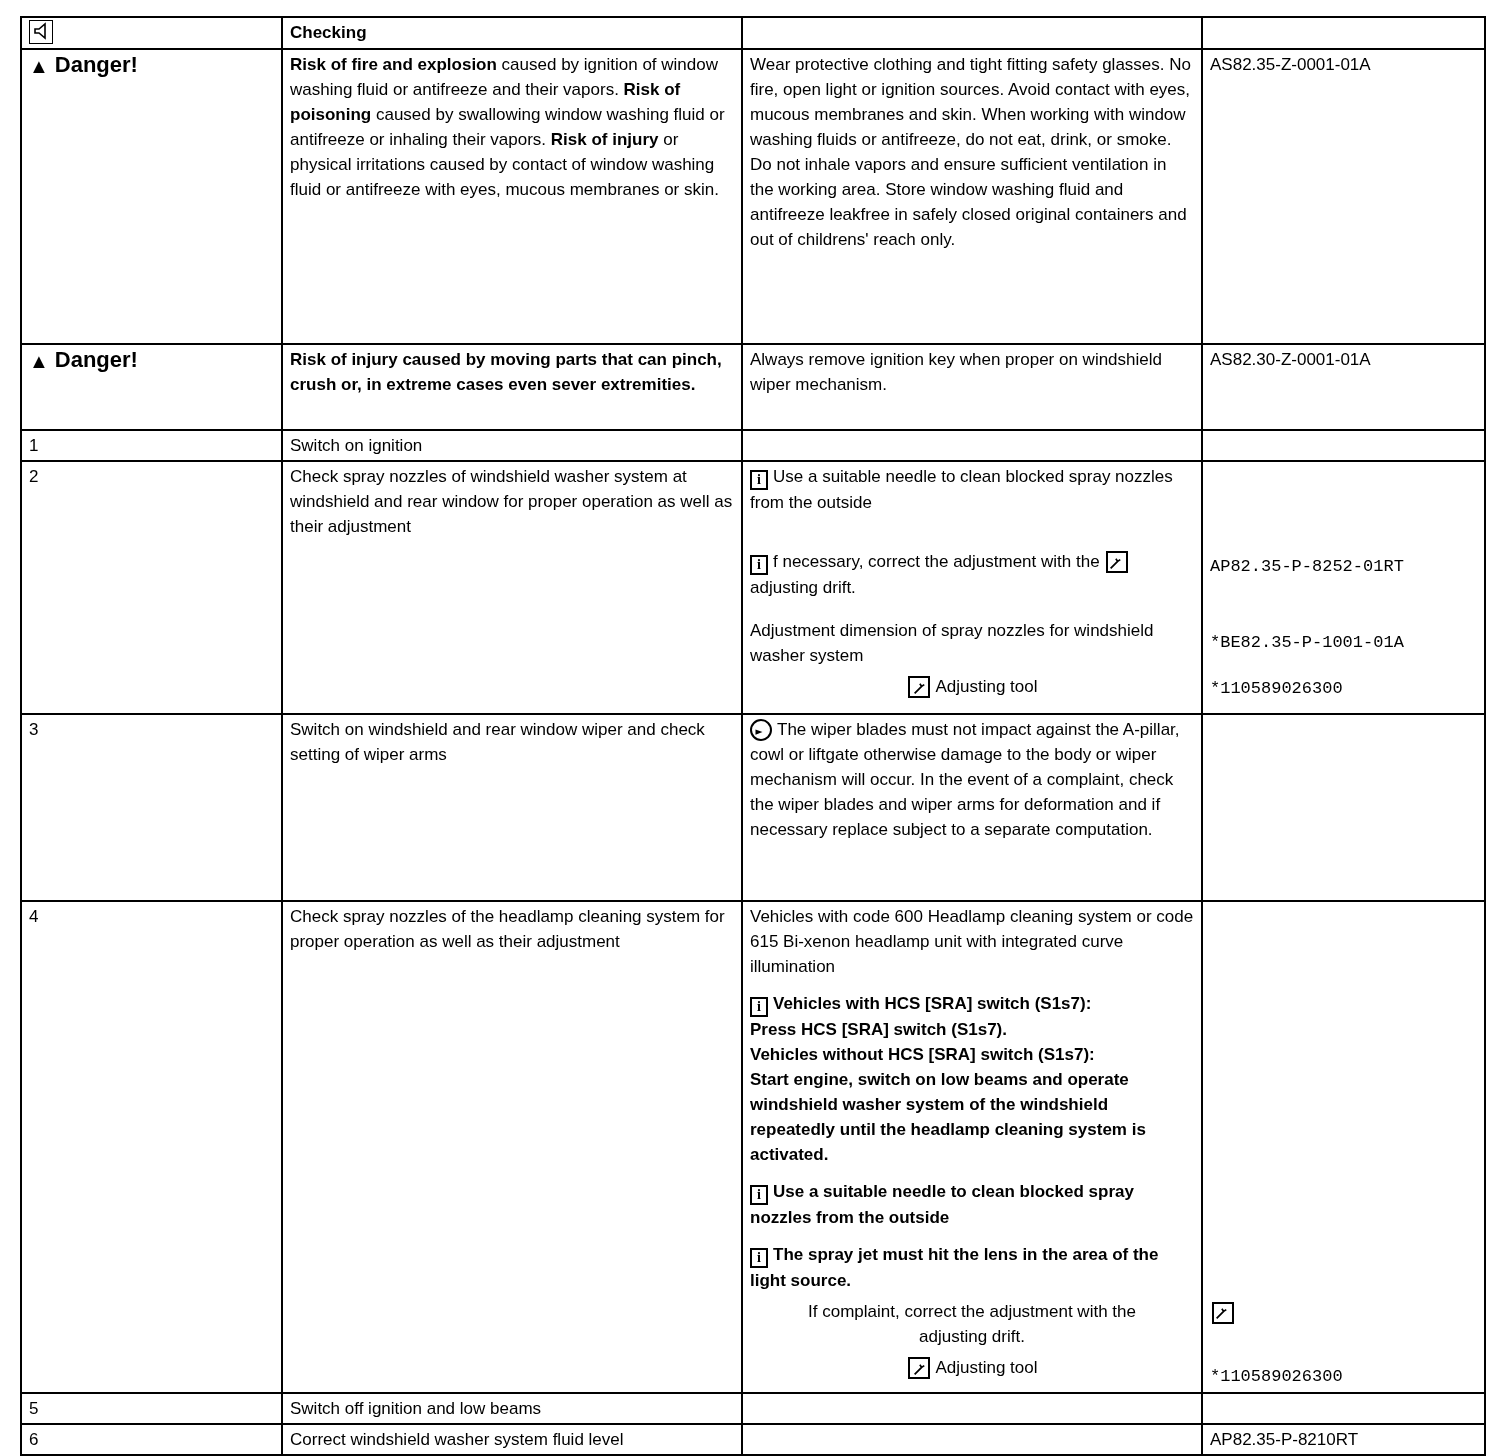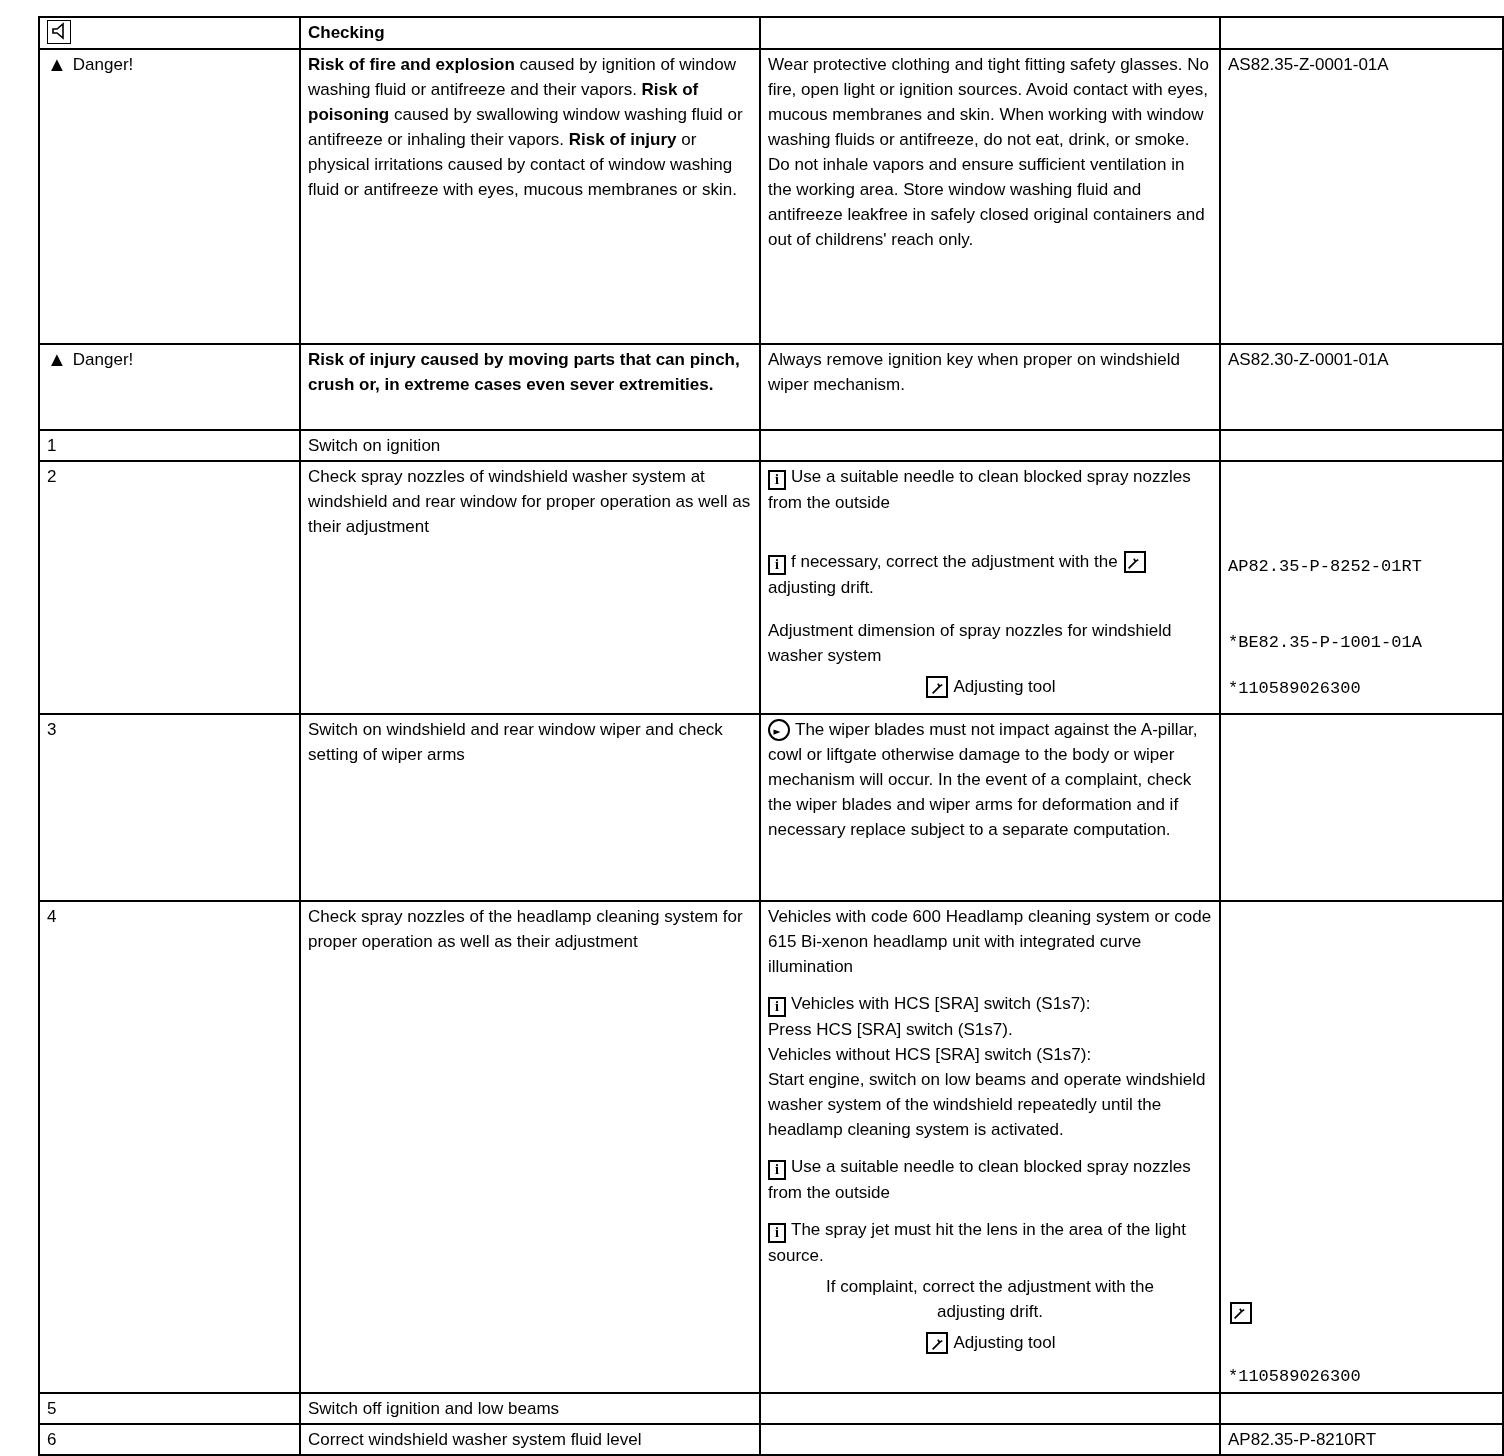--- a/index.html
+++ b/index.html
@@ -1,18 +1,18 @@
 <!DOCTYPE html>
 <html><head>
 <meta charset="utf-8">
 <style>
   html,body { margin:0; padding:0; background:#fff; color:#000;
               font-family:"Liberation Sans", sans-serif; }
   .page { width:1464px; margin:16px 0 0 20px; }
-  table { border-collapse:collapse; table-layout:fixed; width:100%;margin-left:18px; }
+  table { border-collapse:collapse; table-layout:fixed; width:100%; }
   td { border:2px solid #000; vertical-align:top; padding:2px 7px;
        font-size:17px; line-height:25px; overflow:hidden; }
   .b { font-weight:bold; }
   .rel { position:relative;font-family:Liberation Mono, monospace; }
   .code { white-space:nowrap; }
   .code-abs { position:absolute; left:7px; white-space:nowrap; }
 
   
   .r-head td   { height:26px; }
   .r-danger1 td{ height:289px; }
@@ -20,35 +20,35 @@
   .r-step td   { height:23px; }
   .r-s2 td     { height:247px; }
   .r-s3 td     { height:181px; }
   .r-s4 td     { height:486px; }
 
   
   .speaker-box { display:inline-block; width:22px; height:22px; border:1px solid #000;
                  text-align:center; vertical-align:top; }
   .warn-tri { display:inline-block; font-size:20px; font-weight:bold; margin-right:6px;
               vertical-align:-1px; }
-  .danger-label { font-weight:normal; font-size:17px;text-align:center; }
+  .danger-label { font-weight:bold; font-size:22px;text-align:center; }
   .info-icon { display:inline-block; width:14px; height:16px; border:2px solid #000;
                font-family:"Liberation Serif", serif; font-weight:bold;
                font-size:14px; line-height:15px; text-align:center;
                margin-right:5px; vertical-align:-2px; }
   .info-icon::before { content:"i"; }
   .tool-icon { display:inline-block; width:18px; height:18px; border:2px solid #000;
                vertical-align:-4px; margin:0 5px 0 2px; }
   .note-circle { display:inline-block; width:18px; height:18px; border:2px solid #000;
                  border-radius:50%; vertical-align:-4px; margin-right:5px; }
   .pre { white-space:pre-line; }
   .block { margin:0; }
   .mt34 { margin-top:34px; }
   .mt18 { margin-top:18px; }
-  .mt12 { margin-top:12px; }
+  .mt12 { margin-top:12px;font-weight:bold; }
   .mt6  { margin-top:6px;text-align:center; }
 </style>
 </head>
 <body>
 
 <div class="page">
 <table>
   <colgroup>
     <col style="width:261px">
         <col style="width:460px">

